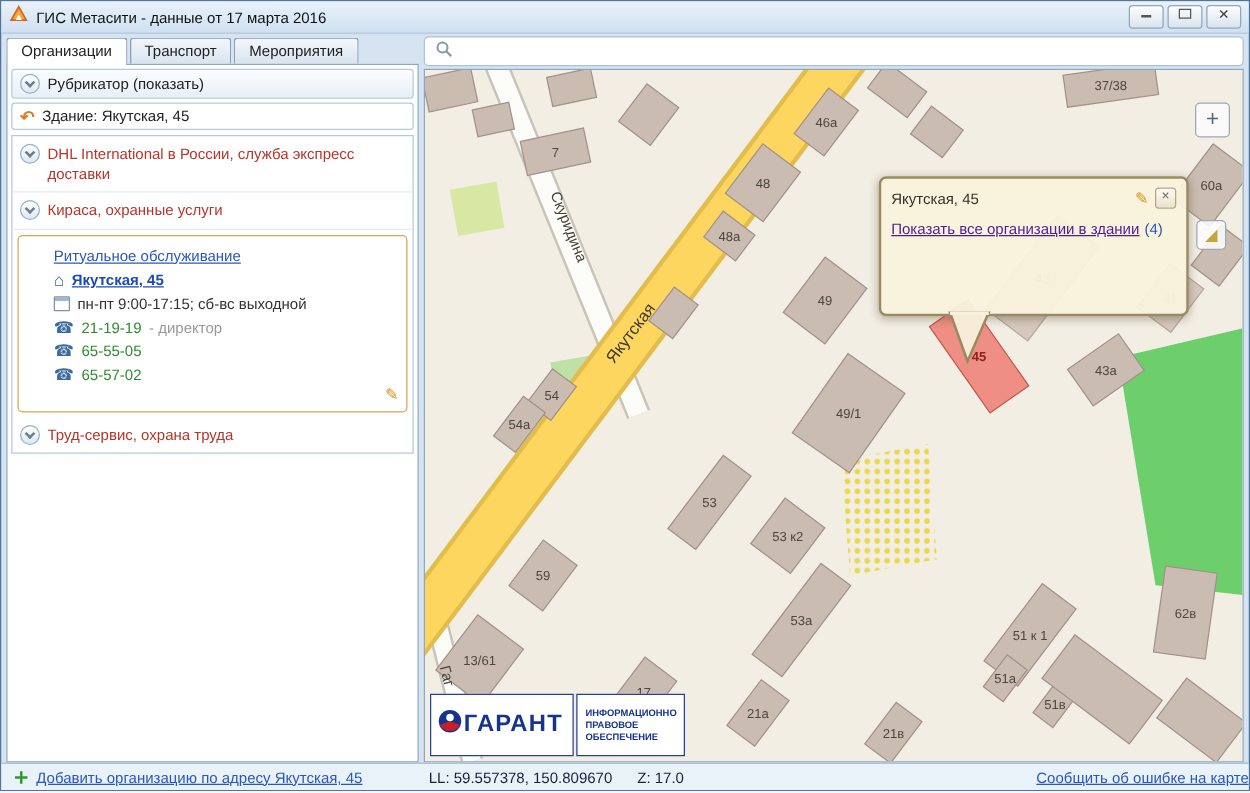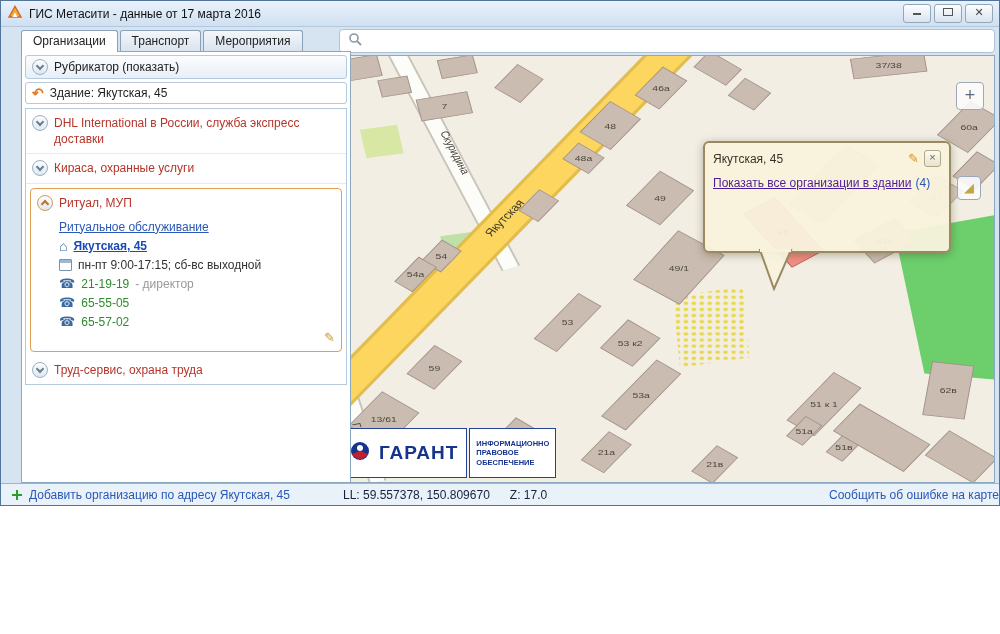--- a/index.html
+++ b/index.html
@@ -1,29 +1,29 @@
 <!DOCTYPE html>
 <html><head>
 <meta charset="utf-8">
 <style>
   html,body{margin:0;padding:0;background:#fff;font-family:"Liberation Sans",sans-serif;}
-  .window{position:relative;width:1000px;height:506px;background:#d6e3f1;border:1px solid #51749c;box-sizing:border-box;overflow:hidden;}
+  .window{position:relative;width:1000px;height:633px;background:#d6e3f1;border:1px solid #51749c;box-sizing:border-box;overflow:hidden;}
 
   
   .titlebar{position:absolute;left:0;top:0;right:0;height:26px;display:flex;align-items:center;gap:6px;
     padding:0 6px;background:linear-gradient(#eaf2fb,#cfe0f1);border-bottom:1px solid #b3c8dc;box-sizing:border-box;}
   .titlebar .title{font-size:12px;color:#111;}
   .winbtns{margin-left:auto;display:flex;gap:3px;}
   .winbtn{width:26px;height:17px;border:1px solid #93a7ba;border-radius:3px;background:linear-gradient(#fdfefe,#d9e3ee);
     color:#444;font-size:11px;line-height:15px;text-align:center;cursor:default;}
   .glyph-min{display:inline-block;width:8px;height:2px;background:#555;margin-bottom:1px;}
   .glyph-max{display:inline-block;width:8px;height:6px;border:1px solid #555;margin-bottom:0px;}
 
   
-  .sidebar{position:absolute;left:20px;top:28px;width:330px;bottom:22px;}
+  .sidebar{position:absolute;left:4px;top:28px;width:330px;bottom:22px;}
   .tabs{height:22px;display:flex;align-items:flex-end;}
   .tab{font-size:12px;color:#222;padding:3px 11px;border:1px solid #8aa0b8;border-bottom:none;
     border-radius:3px 3px 0 0;background:linear-gradient(#f3f7fb,#d9e3ee);margin-right:2px;position:relative;}
   .tab.active{background:#fff;z-index:3;padding-bottom:4px;margin-bottom:-1px;}
   .panel{position:absolute;left:0;right:0;top:22px;bottom:0;background:#fff;border:1px solid #8aa8c2;box-sizing:border-box;z-index:1;}
 
   .bar{display:flex;align-items:center;gap:6px;margin:3px 3px 0 3px;padding:3px 6px;border:1px solid #b5c9da;
     border-radius:3px;font-size:12px;color:#222;background:linear-gradient(#fbfdff,#e7eff7);}
   .bar.building{background:#fff;}
   .undo{color:#e07b2a;font-weight:bold;font-size:14px;line-height:12px;}
@@ -84,33 +84,33 @@
   .ptail{position:absolute;left:52px;top:106px;}
 
   
   .mapbtn{position:absolute;background:rgba(252,252,252,0.88);border:1px solid #9aa8b8;border-radius:4px;
     color:#5a6a7a;text-align:center;}
   #zoomin{right:10px;top:26px;width:26px;height:26px;font-size:18px;line-height:24px;}
   #measure{right:13px;top:120px;width:22px;height:22px;font-size:13px;line-height:21px;color:#c0a83e;}
 
   
   .garant{position:absolute;left:4px;bottom:4px;display:flex;gap:2px;align-items:stretch;}
-  .gbox1{background:#fff;border:1px solid #24419a;display:flex;align-items:center;gap:8px;padding:2px 8px 2px 4px;}
+  .gbox1{background:#fff;border:1px solid #24419a;display:flex;align-items:center;gap:0;padding:2px 8px 2px 4px;}
   .gtext{font-size:19px;font-weight:bold;color:#16338e;letter-spacing:1px;}
   .gbox2{background:#fff;border:1px solid #24419a;display:flex;flex-direction:column;justify-content:center;
     padding:10px 6px;font-size:7.5px;font-weight:bold;color:#16338e;line-height:1.25;}
 
   
   .statusbar{position:absolute;left:0;right:0;bottom:0;height:22px;background:#e9f1f9;border-top:1px solid #9db4ca;
     display:flex;align-items:center;font-size:12px;box-sizing:border-box;}
   .sb-add{width:334px;display:flex;align-items:center;gap:6px;padding-left:10px;box-sizing:border-box;}
   .addicon{display:inline-block;width:12px;height:12px;position:relative;}
   .addicon::before{content:"";position:absolute;left:5px;top:1px;width:2px;height:10px;background:#2e9b2e;}
   .addicon::after{content:"";position:absolute;left:1px;top:5px;width:10px;height:2px;background:#2e9b2e;}
-  a.sblink{color:#2a58b8;}
+  a.sblink{color:#2a58b8;text-decoration:underline;}
   .sb-coords{display:flex;gap:20px;color:#17223c;margin-left:8px;}
   .sb-report{margin-left:auto;}
 </style>
 </head>
 <body>
 
 <div class="window">
 
   <div class="titlebar">
     <span>
@@ -147,24 +147,20 @@
         <div class="orgrow">
           <span class="chev"></span>
           <span class="orgname">DHL International в России, служба экспресс доставки</span>
         </div>
         <div class="orgrow">
           <span class="chev"></span>
           <span class="orgname">Кираса, охранные услуги</span>
         </div>
 
         <div class="orgcard">
-          <div class="orgrow head">
-            <span class="chev up orange"></span>
-            <span class="orgname">Ритуал, МУП</span>
-          </div>
           <div class="orgbody">
             <div class="row">
                 <a class="cat">Ритуальное обслуживание</a>
               </div>
             <div class="row">
               <span class="home-icon">⌂</span>
               <a class="addr">Якутская, 45</a>
             </div>
             <div class="row">
               <span class="cal"></span>

